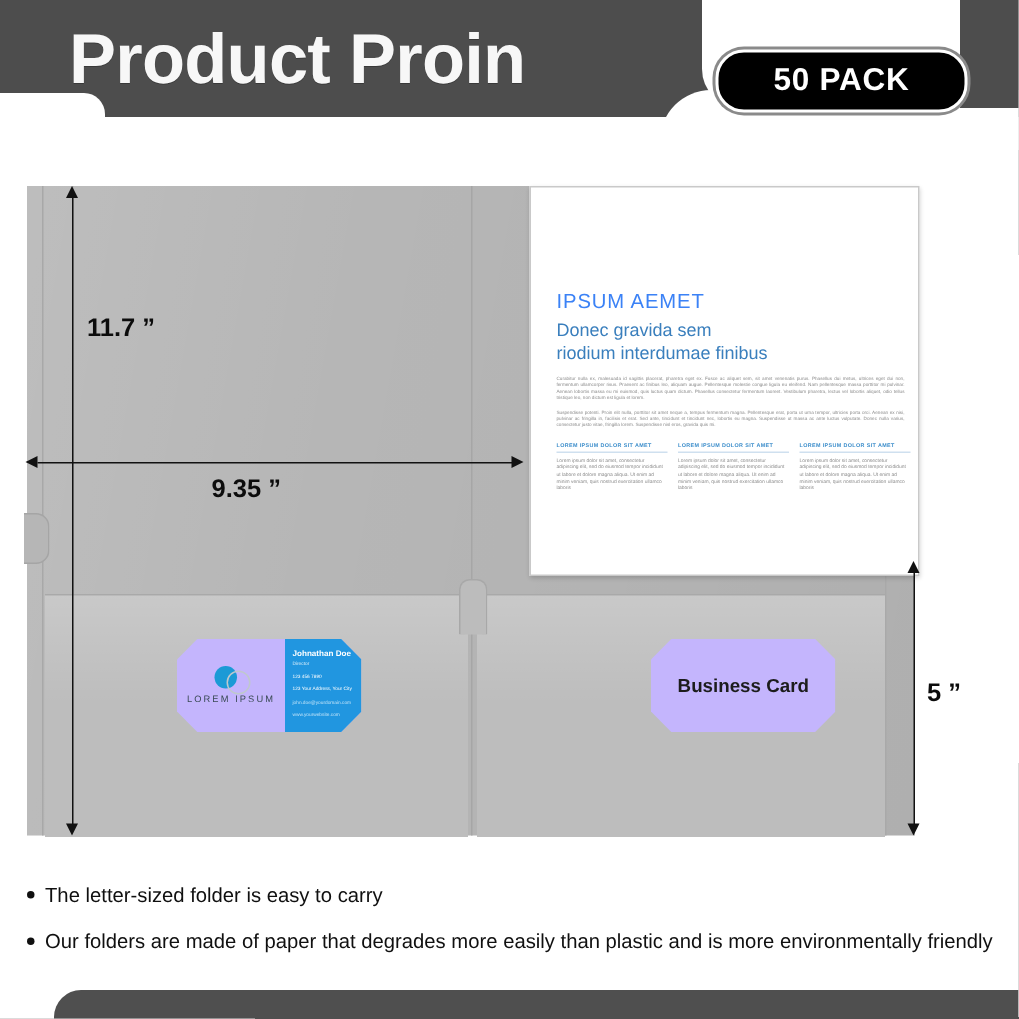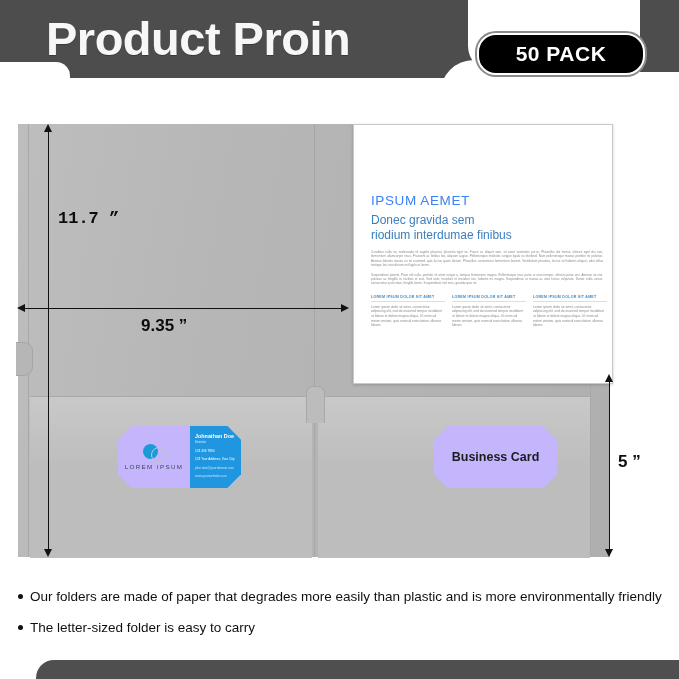--- a/index.html
+++ b/index.html
@@ -259,38 +259,38 @@
     </div>
   </div>
 
   <div class="card-oct placeholder-card">
     <span class="placeholder-label">Business Card</span>
   </div>
 
   <div class="dimline v-line" style="left:48px;top:131px;height:420px;"></div>
   <div class="arrow up" style="left:44px;top:124px;"></div>
   <div class="arrow down" style="left:44px;top:549px;"></div>
-  <div class="dim-label" style="left:58px;top:209px;font-family:Liberation Mono, monospace;">11.7 ”</div>
+  <div class="dim-label" style="left:58px;top:209px;">11.7 ”</div>
 
   <div class="dimline h-line" style="left:25px;top:308px;width:317px;"></div>
   <div class="arrow left" style="left:17px;top:304px;"></div>
   <div class="arrow right" style="left:341px;top:304px;"></div>
   <div class="dim-label" style="left:141px;top:316px;">9.35 ”</div>
 
   <div class="dimline v-line" style="left:609px;top:381px;height:170px;"></div>
   <div class="arrow up" style="left:605px;top:374px;"></div>
   <div class="arrow down" style="left:605px;top:549px;"></div>
   <div class="dim-label" style="left:618px;top:452px;">5 ”</div>
 
   <div class="bullets">
     <div class="bullet-row">
       <div class="bullet-dot"></div>
-      <div class="bullet-text">Our folders are made of paper that degrades more easily than plastic and is more environmentally friendly</div>
+      <div class="bullet-text">The letter-sized folder is easy to carry</div>
     </div>
     <div class="bullet-row">
       <div class="bullet-dot"></div>
-      <div class="bullet-text">The letter-sized folder is easy to carry</div>
+      <div class="bullet-text">Our folders are made of paper that degrades more easily than plastic and is more environmentally friendly</div>
     </div>
   </div>
 
   <div class="footer-bar"></div>
 
 </div>
 
 </body></html>

